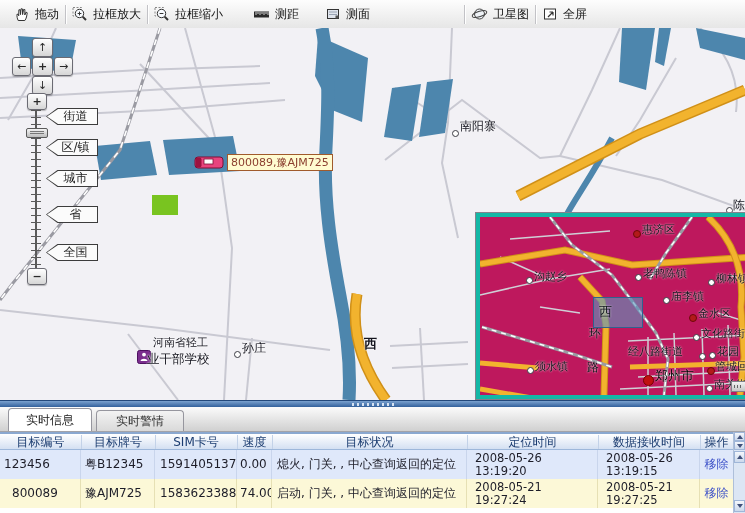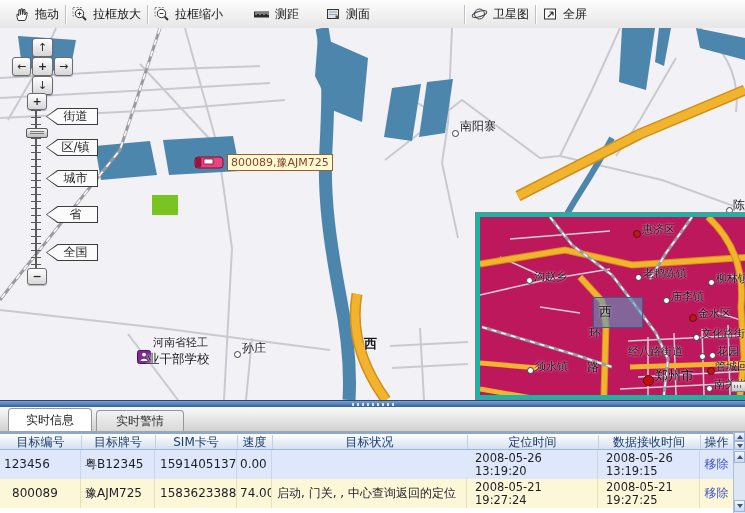--- a/index.html
+++ b/index.html
@@ -334,20 +334,21 @@
       <div class="th" style="left:272px;width:195px">目标状况</div>
       <div class="th" style="left:598px;width:102px">数据接收时间</div>
       <div class="th" style="left:700px;width:33px;border-right:none">操作</div>
     </div>
 
     <div class="row row1">
       <div class="td" style="left:0;width:81px;padding-left:4px">123456</div>
       <div class="td" style="left:81px;width:74px;padding-left:4px">粤B12345</div>
       <div class="td" style="left:155px;width:82px;padding-left:5px">15914051378</div>
       <div class="td" style="left:237px;width:35px;padding-left:3px">0.00</div>
+      <div class="td" style="left:272px;width:195px;padding-left:5px">熄火, 门关, , 中心查询返回的定位</div>
       <div class="td dt" style="left:467px;width:131px;padding-left:8px">
         <div>2008-05-26</div>
         <div>13:19:20</div>
       </div>
       <div class="td dt" style="left:598px;width:102px;padding-left:8px">
         <div>2008-05-26</div>
         <div>13:19:15</div>
       </div>
       <div class="td" style="left:700px;width:33px;text-align:center;border-right:none">
         <span class="action-link">移除</span>

